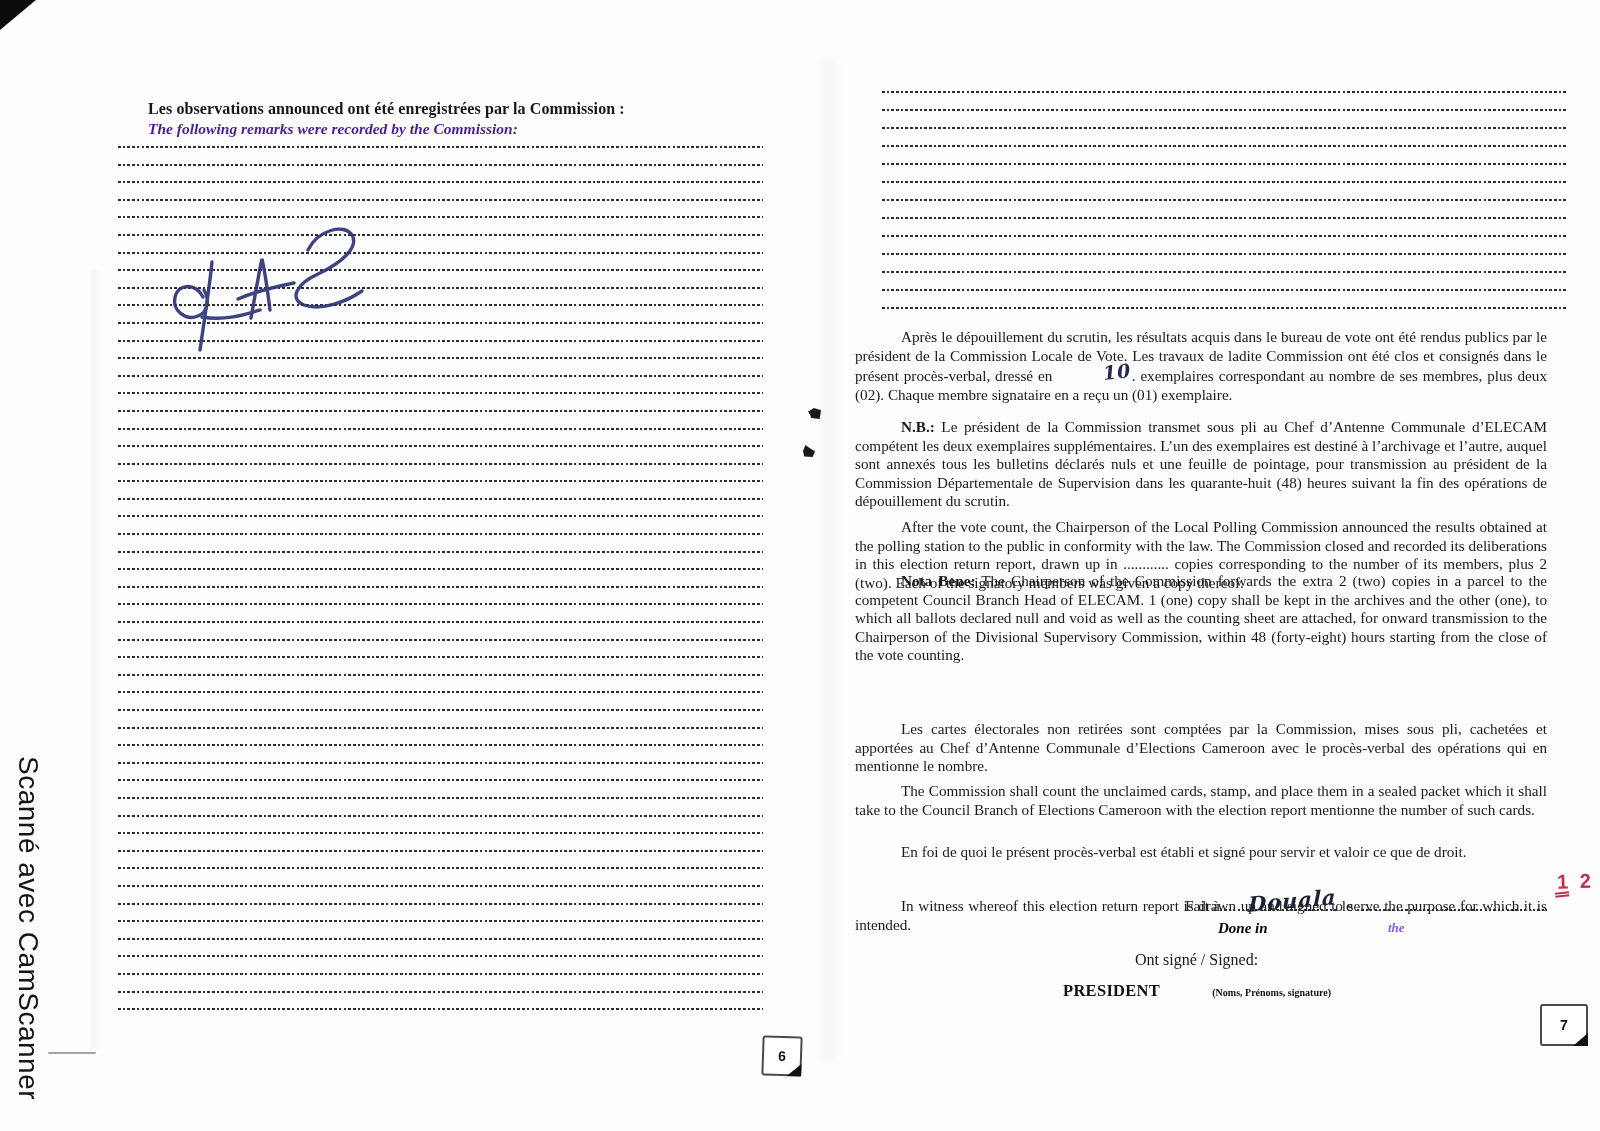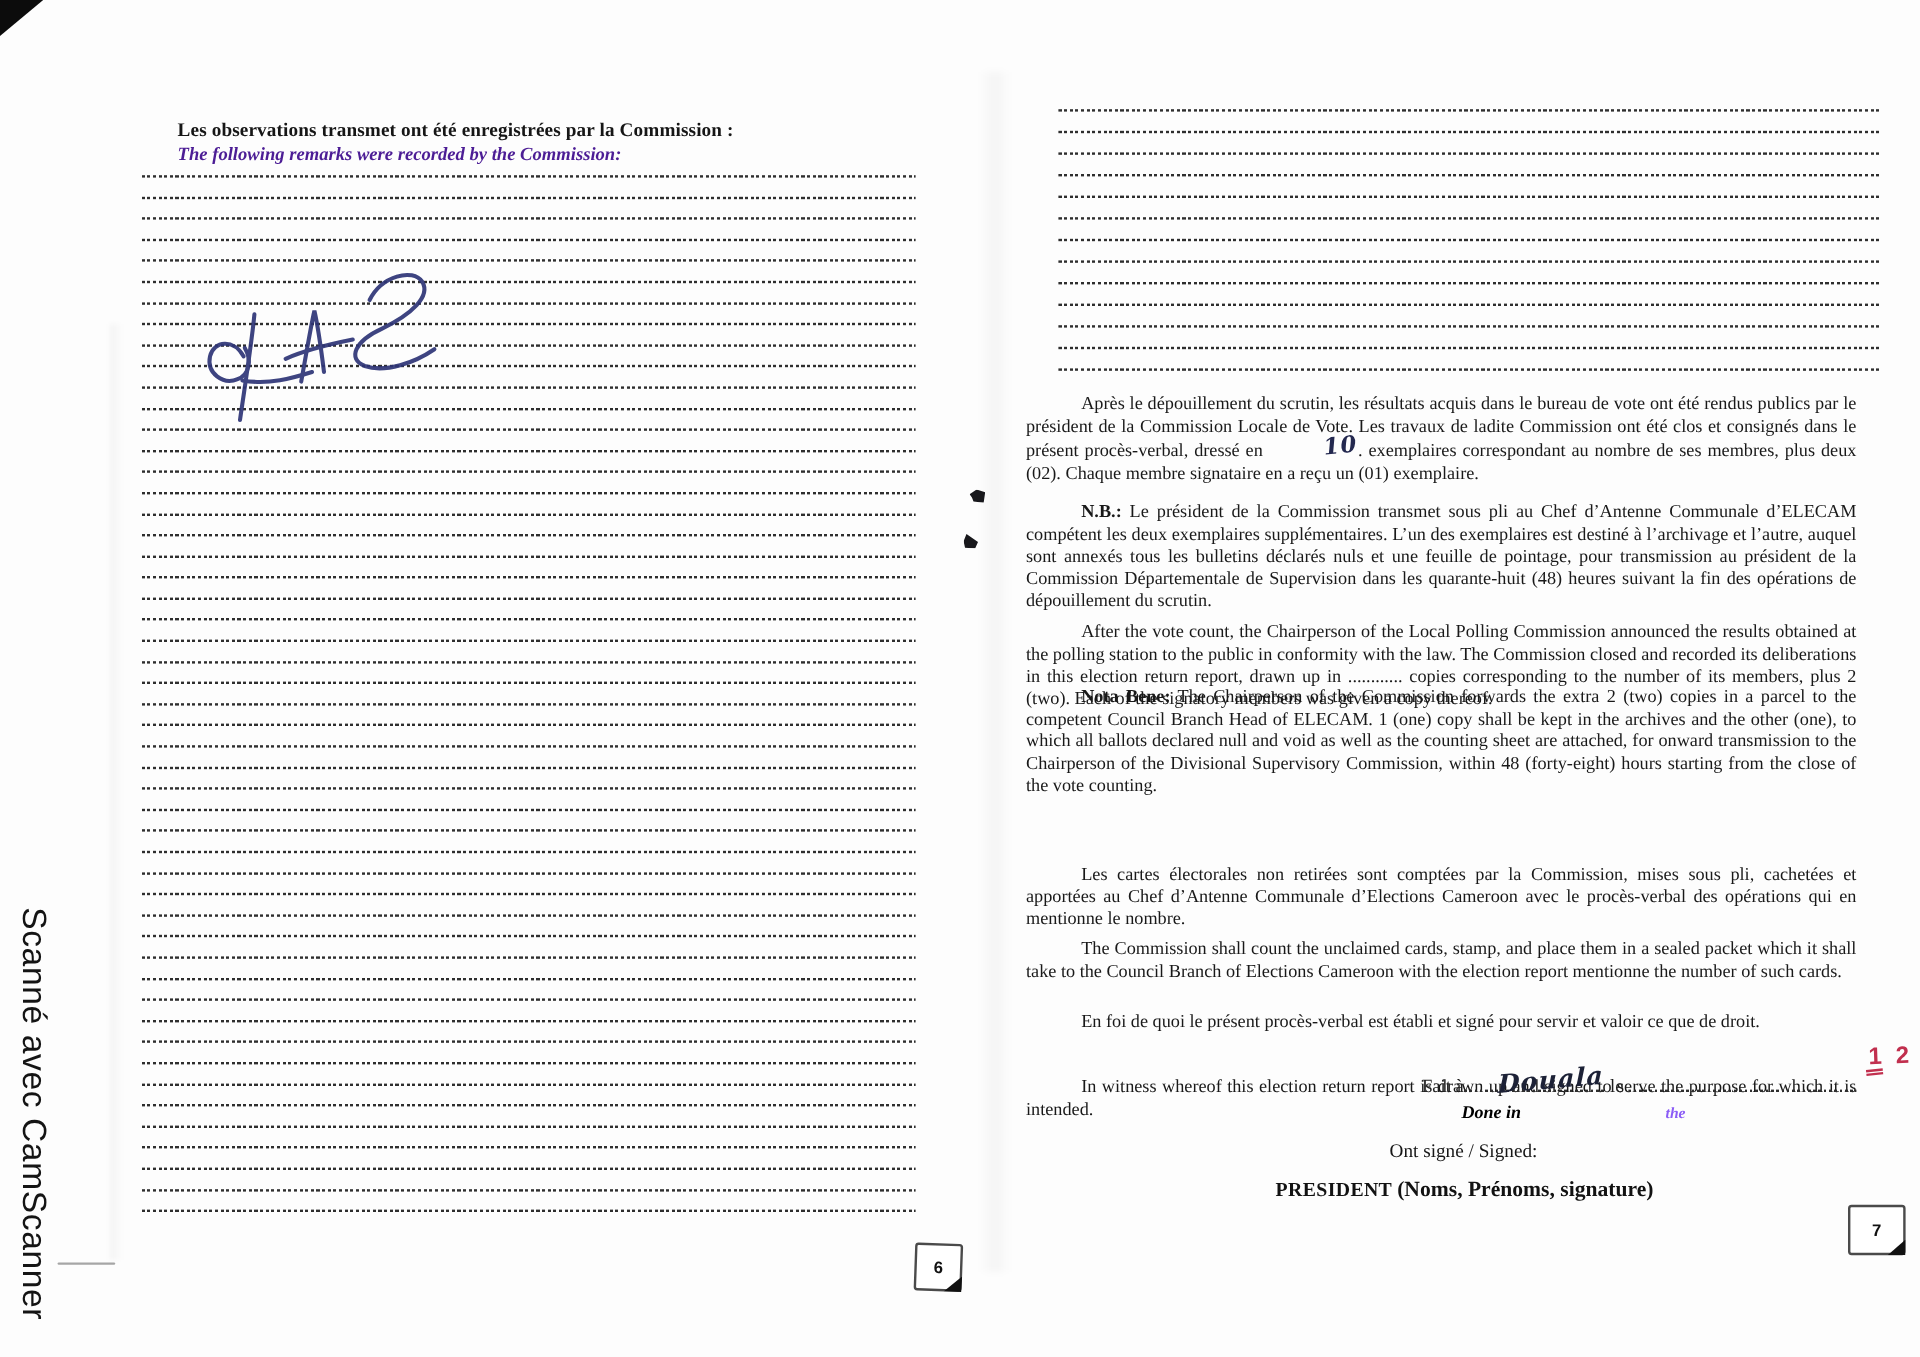--- a/index.html
+++ b/index.html
@@ -100,37 +100,37 @@
   .stamp {
     position:absolute; left:200px; top:-30px;
     font-family:"Liberation Sans", sans-serif; font-weight:bold;
     font-size:20px; color:#c12f4e; letter-spacing:3px;
     transform:rotate(-2deg); white-space:nowrap;
   }
   .stamp-underline { position:absolute; left:198px; top:-6px; width:14px; height:2px;
     background:#c12f4e; transform:rotate(-6deg); box-shadow:0 3px 0 #c12f4e; }
   .done-row { left:1218px; top:920px; font-size:15px; font-style:italic; font-weight:bold; color:#000000; }
   .done-the { left:1388px; top:920px; font-size:13px; font-style:italic; font-weight:bold; color:#8b5cf6; }
-  .ont-signe { left:1135px; top:951px; font-size:16px; color:#161616;margin-left:23px; }
+  .ont-signe { left:1135px; top:951px; font-size:16px; color:#161616; }
   .president-row { left:1063px; top:981px; font-size:16.5px; font-weight:bold; color:#121212; letter-spacing:0.3px; }
-  .president-row .note { font-size:18px; letter-spacing:0; }
+  .president-row .note { font-size:10px; letter-spacing:0;margin-left:48px; }
 </style>
 </head>
 <body>
 
 <div class="abs corner-mark"></div>
 <div class="abs crease"></div>
 <div class="abs gutter-shadow"></div>
 <div class="abs ink-blob1"></div>
 <div class="abs ink-blob2"></div>
 <div class="abs faint-line"></div>
 
 <div class="abs watermark">Scanné avec CamScanner</div>
 
-<div class="abs lp-heading-fr">Les observations transmet ont été enregistrées par la Commission :</div>
+<div class="abs lp-heading-fr">Les observations announced ont été enregistrées par la Commission :</div>
 <div class="abs lp-heading-en">The following remarks were recorded by the Commission:</div>
 
 <div class="abs lp-lines">
     <div class="dotline"></div>
     <div class="dotline"></div>
     <div class="dotline"></div>
     <div class="dotline"></div>
     <div class="dotline"></div>
     <div class="dotline"></div>
     <div class="dotline"></div>

